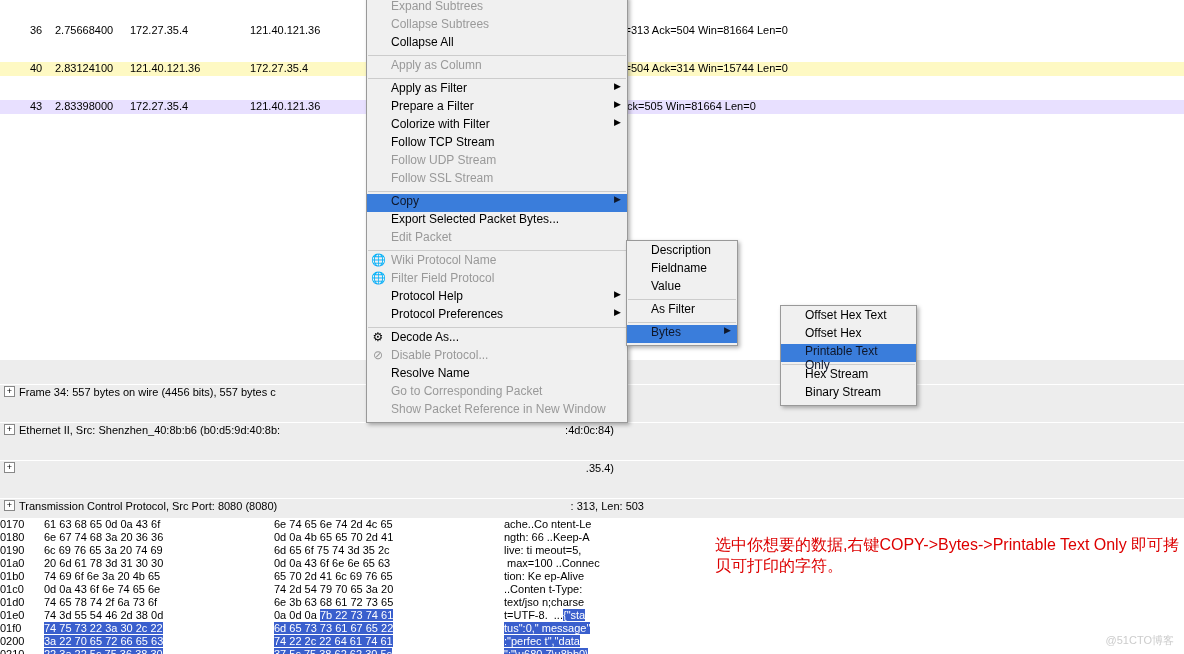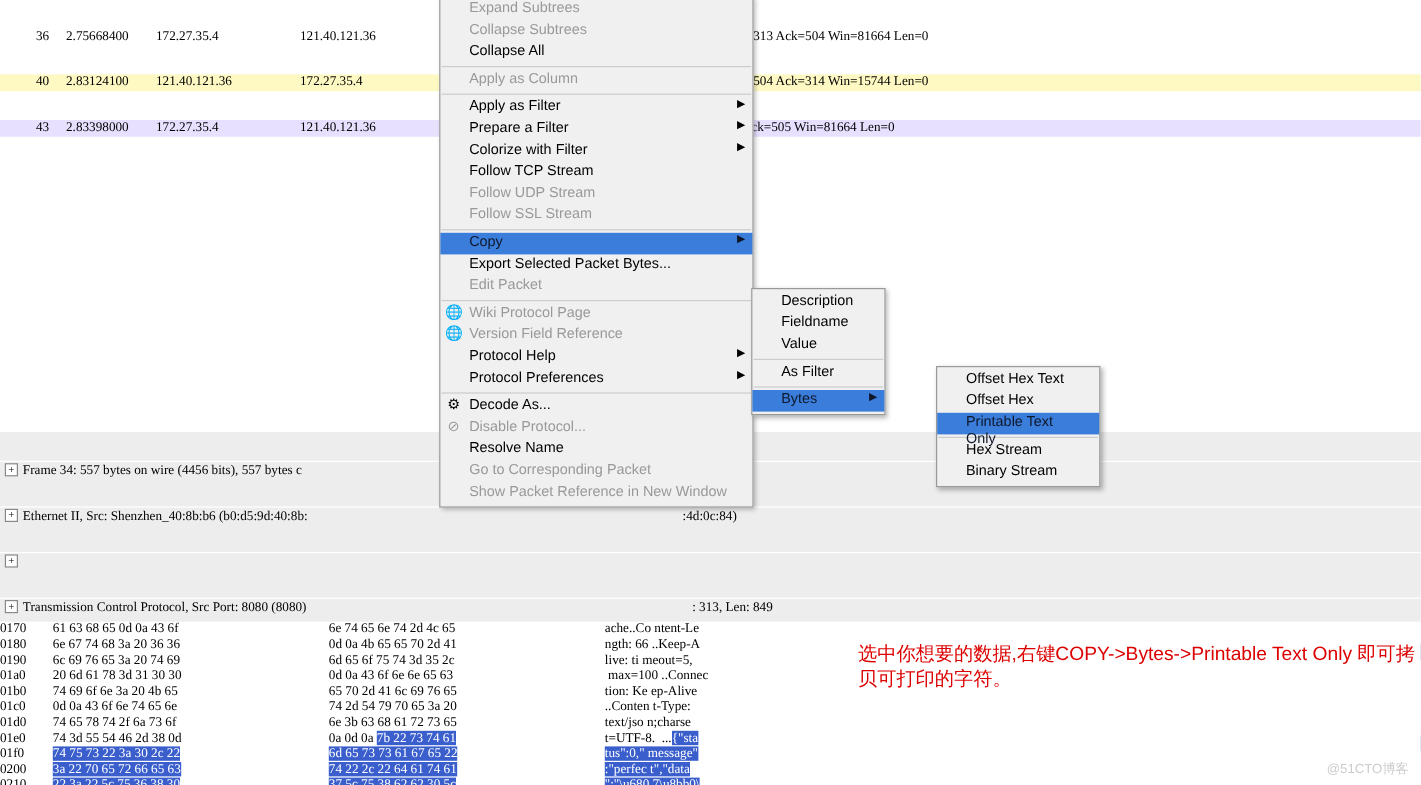--- a/index.html
+++ b/index.html
@@ -1,16 +1,16 @@
 <!DOCTYPE html>
 <html><head>
 <meta charset="utf-8">
 <style>
 html,body{margin:0;padding:0;font-family:Tahoma,Verdana,sans-serif;font-size:11px;color:#000;background:#fff;width:1184px;height:654px;overflow:hidden}
-.mono{font-family:Liberation Serif, serif;font-size:11px;white-space:pre}
+.mono{font-family:Liberation Sans, sans-serif;font-size:11px;white-space:pre}
 .packet-list{background:#fff}
 .packet-row{display:flex;height:14px;padding-left:30px}
 .col-no{width:25px}
 .col-time{width:75px}
 .col-src{width:120px}
 .col-dst{width:355px}
 .col-info{flex:1}
 .tree{margin-top:4px;background:#ededed}
 .tree-row{display:flex;align-items:center;height:13px;padding-left:4px;border-top:1px solid #fff}
 .tree-row.blue{background:#3a5fcd;color:#fff}
@@ -58,22 +58,22 @@
     <span class="col-time">2.83398000</span>
     <span class="col-src">172.27.35.4</span>
     <span class="col-dst">121.40.121.36</span>
     <span class="col-info">14 Ack=505 Win=81664 Len=0</span>
   </div>
 </div>
 
 <div class="tree mono" style="position:absolute;top:356px;left:0;right:0">
   <div class="tree-row"><span class="box">+</span><span>Frame 34: 557 bytes on wire (4456 bits), 557 bytes c</span><span style="margin-left:auto;padding-right:570px">:4d:0c:84)</span></div>
   <div class="tree-row"><span class="box">+</span><span>Ethernet II, Src: Shenzhen_40:8b:b6 (b0:d5:9d:40:8b:</span><span style="margin-left:auto;padding-right:570px">:4d:0c:84)</span></div>
-  <div class="tree-row"><span class="box">+</span></div>
-  <div class="tree-row"><span class="box">+</span><span>Transmission Control Protocol, Src Port: 8080 (8080)</span><span style="margin-left:auto;padding-right:540px">: 313, Len: 849</span></div>
+  <div class="tree-row"><span class="box">+</span><span style="margin-left:auto;padding-right:570px">.35.4)</span></div>
+  <div class="tree-row"><span class="box">+</span><span>Transmission Control Protocol, Src Port: 8080 (8080)</span><span style="margin-left:auto;padding-right:540px">: 313, Len: 503</span></div>
   <div class="tree-row blue"><span class="box">+</span><span>Hypertext Transfer Protocol</span></div>
   <div class="tree-row" style="background:#fff"><span class="box">-</span><span>Media Type</span></div>
   <div class="tree-row blue"><span style="width:13px"></span><span>    Media Type: text/json; charset=UTF-8 (66 bytes)</span></div>
 </div>
 
 <div class="hex-area mono" id="hexarea"><div class="hex-row"><span class="hex-off">0170</span><span class="hex-b1">61 63 68 65 0d 0a 43 6f</span><span class="hex-b2">6e 74 65 6e 74 2d 4c 65</span><span class="hex-txt">ache..Co ntent-Le</span></div><div class="hex-row"><span class="hex-off">0180</span><span class="hex-b1">6e 67 74 68 3a 20 36 36</span><span class="hex-b2">0d 0a 4b 65 65 70 2d 41</span><span class="hex-txt">ngth: 66 ..Keep-A</span></div><div class="hex-row"><span class="hex-off">0190</span><span class="hex-b1">6c 69 76 65 3a 20 74 69</span><span class="hex-b2">6d 65 6f 75 74 3d 35 2c</span><span class="hex-txt">live: ti meout=5,</span></div><div class="hex-row"><span class="hex-off">01a0</span><span class="hex-b1">20 6d 61 78 3d 31 30 30</span><span class="hex-b2">0d 0a 43 6f 6e 6e 65 63</span><span class="hex-txt"> max=100 ..Connec</span></div><div class="hex-row"><span class="hex-off">01b0</span><span class="hex-b1">74 69 6f 6e 3a 20 4b 65</span><span class="hex-b2">65 70 2d 41 6c 69 76 65</span><span class="hex-txt">tion: Ke ep-Alive</span></div><div class="hex-row"><span class="hex-off">01c0</span><span class="hex-b1">0d 0a 43 6f 6e 74 65 6e</span><span class="hex-b2">74 2d 54 79 70 65 3a 20</span><span class="hex-txt">..Conten t-Type: </span></div><div class="hex-row"><span class="hex-off">01d0</span><span class="hex-b1">74 65 78 74 2f 6a 73 6f</span><span class="hex-b2">6e 3b 63 68 61 72 73 65</span><span class="hex-txt">text/jso n;charse</span></div><div class="hex-row"><span class="hex-off">01e0</span><span class="hex-b1">74 3d 55 54 46 2d 38 0d</span><span class="hex-b2">0a 0d 0a <span class="hex-sel">7b 22 73 74 61</span></span><span class="hex-txt">t=UTF-8.  ...<span class="hex-sel">{"sta</span></span></div><div class="hex-row"><span class="hex-off">01f0</span><span class="hex-b1"><span class="hex-sel">74 75 73 22 3a 30 2c 22</span></span><span class="hex-b2"><span class="hex-sel">6d 65 73 73 61 67 65 22</span></span><span class="hex-txt"><span class="hex-sel">tus":0," message"</span></span></div><div class="hex-row"><span class="hex-off">0200</span><span class="hex-b1"><span class="hex-sel">3a 22 70 65 72 66 65 63</span></span><span class="hex-b2"><span class="hex-sel">74 22 2c 22 64 61 74 61</span></span><span class="hex-txt"><span class="hex-sel">:"perfec t","data</span></span></div><div class="hex-row"><span class="hex-off">0210</span><span class="hex-b1"><span class="hex-sel">22 3a 22 5c 75 36 38 30</span></span><span class="hex-b2"><span class="hex-sel">37 5c 75 38 62 62 30 5c</span></span><span class="hex-txt"><span class="hex-sel">":"\u680 7\u8bb0\</span></span></div></div>
 
 <div class="menu menu1">
   <div class="mi dis">
       <span>Expand Subtrees</span>
@@ -117,25 +117,25 @@
     </div>
   <div class="mi">
       <span>Export Selected Packet Bytes...</span>
     </div>
   <div class="mi dis">
       <span>Edit Packet</span>
     </div>
   <div class="sep"></div>
   <div class="mi dis">
       <span class="icon">🌐</span>
-      <span>Wiki Protocol Page</span>
+      <span>Wiki Protocol Name</span>
     </div>
   <div class="mi dis">
       <span class="icon">🌐</span>
-      <span>Version Field Reference</span>
+      <span>Filter Field Protocol</span>
     </div>
   <div class="mi">
       <span>Protocol Help</span>
       <span class="arr">▶</span>
     </div>
   <div class="mi">
       <span>Protocol Preferences</span>
       <span class="arr">▶</span>
     </div>
   <div class="sep"></div>

